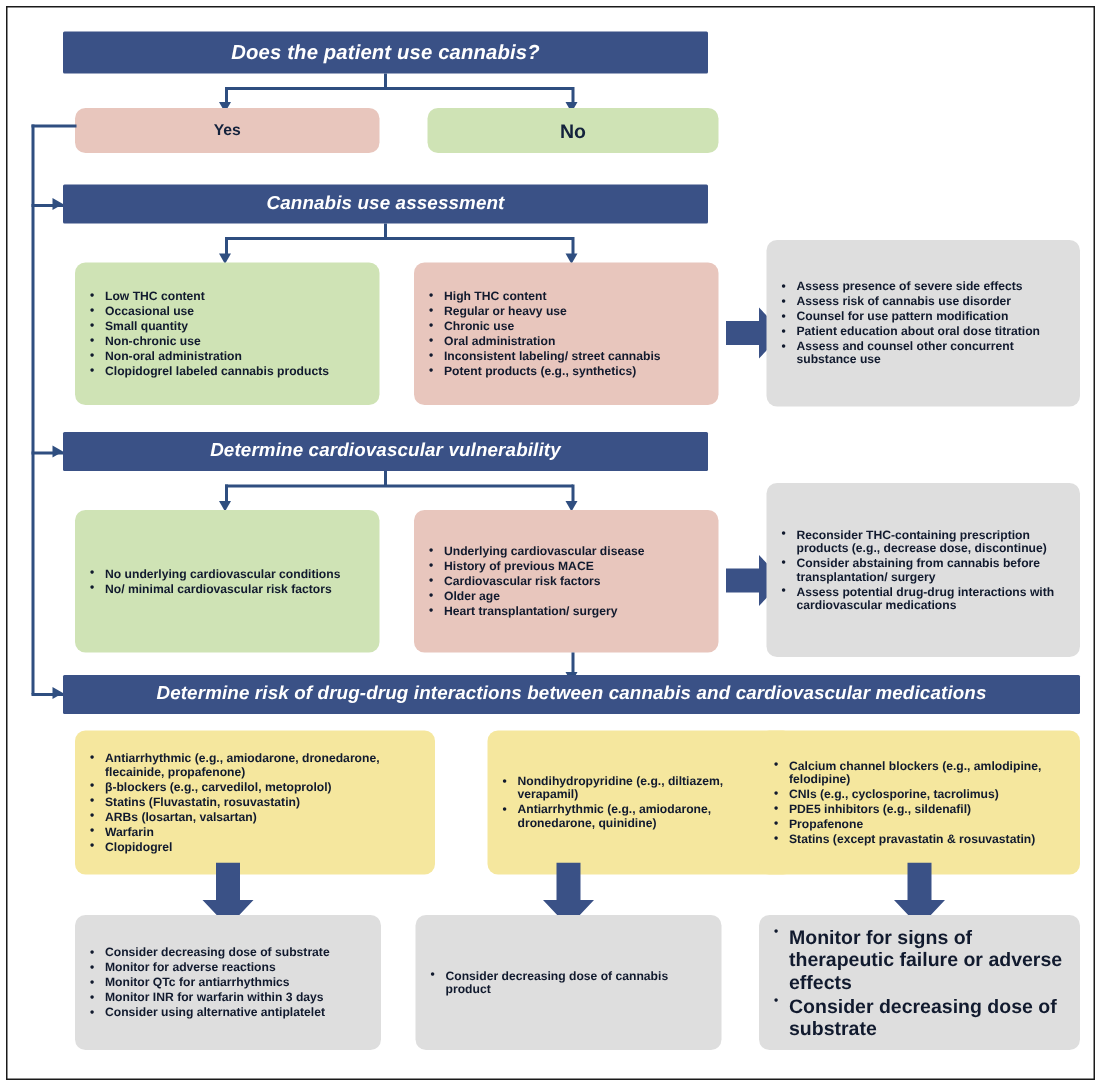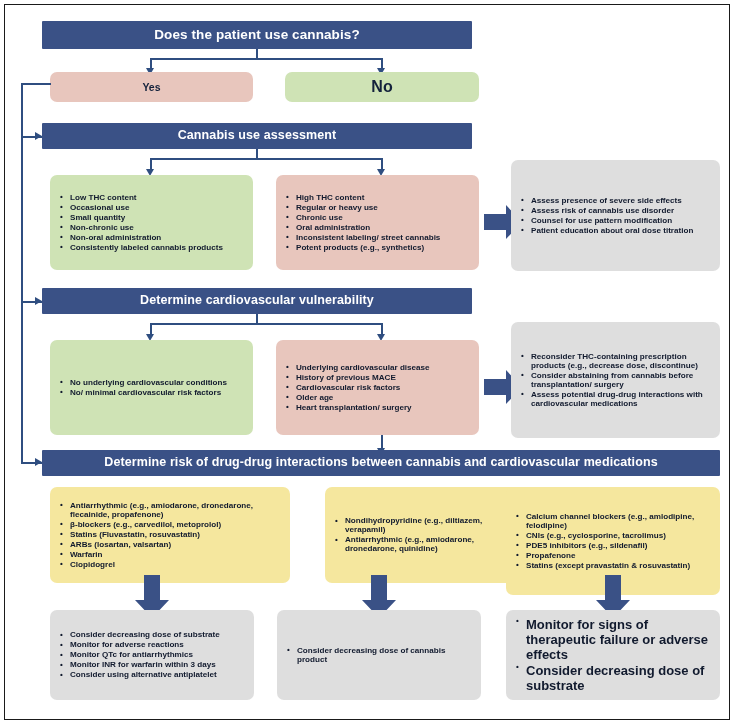--- a/index.html
+++ b/index.html
@@ -22,21 +22,21 @@
   }
   .banner{
     position:absolute;box-sizing:border-box;
     background:#3A5186;
     color:#ffffff;
     display:flex;align-items:center;justify-content:center;
     font-weight:bold;
     letter-spacing:.1px;
     border-radius:1px;
   }
-  .banner-label{display:block;text-align:left;line-height:1.1;}
+  .banner-label{display:block;text-align:left;line-height:1.1;font-style:italic;}
   .pink{background:#E8C6BD;}
   .green{background:#CFE3B5;}
   .grey{background:#DEDEDE;}
   .yellow{background:#F5E79E;}
   .chip{
     display:flex;align-items:center;justify-content:center;
     font-weight:bold;color:#14223c;
   }
   ul.bul{
     list-style:none;margin:0;padding:0;
@@ -91,21 +91,21 @@
   <div class="vline" style="left:256px;top:49px;height:10px;"></div>
   <div class="hline" style="left:150px;top:58px;width:232px;"></div>
   <div class="vline" style="left:150px;top:58px;height:11px;"></div>
   <div class="arrowdown" style="left:146.3px;top:68px;"></div>
   <div class="vline" style="left:381px;top:58px;height:11px;"></div>
   <div class="arrowdown" style="left:377.3px;top:68px;"></div>
 
   <div class="box pink chip" style="left:50px;top:72px;width:203px;height:30px;font-size:10.5px;">
     <span>Yes</span>
   </div>
-  <div class="box green chip" style="left:285px;top:72px;width:194px;height:30px;font-size:16px;">
+  <div class="box green chip" style="left:285px;top:72px;width:194px;height:30px;font-size:13px;">
     <span>No</span>
   </div>
 
   <div class="vline" style="left:21px;top:83px;height:380px;"></div>
   <div class="hline" style="left:21px;top:83px;width:30px;"></div>
 
   <div class="hline" style="left:21px;top:136px;width:21px;"></div>
   <div class="arrowright" style="left:35px;top:132.3px;"></div>
 
   <div class="hline" style="left:21px;top:301px;width:21px;"></div>
@@ -125,21 +125,21 @@
   <div class="arrowdown" style="left:377.3px;top:169px;"></div>
 
   <div class="listwrap green" style="left:50px;top:175px;width:203px;height:95px;font-size:8.1px;">
     <div class="inner">
       <ul class="bul">
           <li>Low THC content</li>
           <li>Occasional use</li>
           <li>Small quantity</li>
           <li>Non-chronic use</li>
           <li>Non-oral administration</li>
-          <li>Consistently labeled cannabis products</li>
+          <li>Clopidogrel labeled cannabis products</li>
         </ul>
     </div>
   </div>
 
   <div class="listwrap pink" style="left:276px;top:175px;width:203px;height:95px;font-size:8.1px;">
     <div class="inner">
       <ul class="bul">
           <li>High THC content</li>
           <li>Regular or heavy use</li>
           <li>Chronic use</li>
@@ -156,20 +156,21 @@
     </svg>
   </div>
 
   <div class="listwrap grey" style="left:511px;top:160px;width:209px;height:111px;font-size:8.1px;">
     <div class="inner">
       <ul class="bul">
           <li>Assess presence of severe side effects</li>
           <li>Assess risk of cannabis use disorder</li>
           <li>Counsel for use pattern modification</li>
           <li>Patient education about oral dose titration</li>
+          <li>Assess and counsel other concurrent substance use</li>
         </ul>
     </div>
   </div>
 
   <div class="banner" style="left:42px;top:288px;width:430px;height:26px;font-size:12.5px;">
     <span class="banner-label">Determine cardiovascular vulnerability</span>
   </div>
   <div class="vline" style="left:256px;top:314px;height:10px;"></div>
   <div class="hline" style="left:150px;top:323px;width:232px;"></div>
   <div class="vline" style="left:150px;top:323px;height:12px;"></div>
@@ -234,21 +235,21 @@
     </div>
   </div>
   <div class="listwrap yellow" style="left:277px;top:487px;width:204px;height:96px;font-size:8.1px;margin-left:48px;">
     <div class="inner">
       <ul class="bul">
           <li>Nondihydropyridine (e.g., diltiazem, verapamil)</li>
           <li>Antiarrhythmic (e.g., amiodarone, dronedarone, quinidine)</li>
         </ul>
     </div>
   </div>
-  <div class="listwrap yellow" style="left:506px;top:487px;width:214px;height:108px;font-size:8.1px;justify-content:center;">
+  <div class="listwrap yellow" style="left:506px;top:487px;width:214px;height:96px;font-size:8.1px;justify-content:center;">
     <div class="inner">
       <ul class="bul">
           <li>Calcium channel blockers (e.g., amlodipine, felodipine)</li>
           <li>CNIs (e.g., cyclosporine, tacrolimus)</li>
           <li>PDE5 inhibitors (e.g., sildenafil)</li>
           <li>Propafenone</li>
           <li>Statins (except pravastatin &amp; rosuvastatin)</li>
         </ul>
     </div>
   </div>

